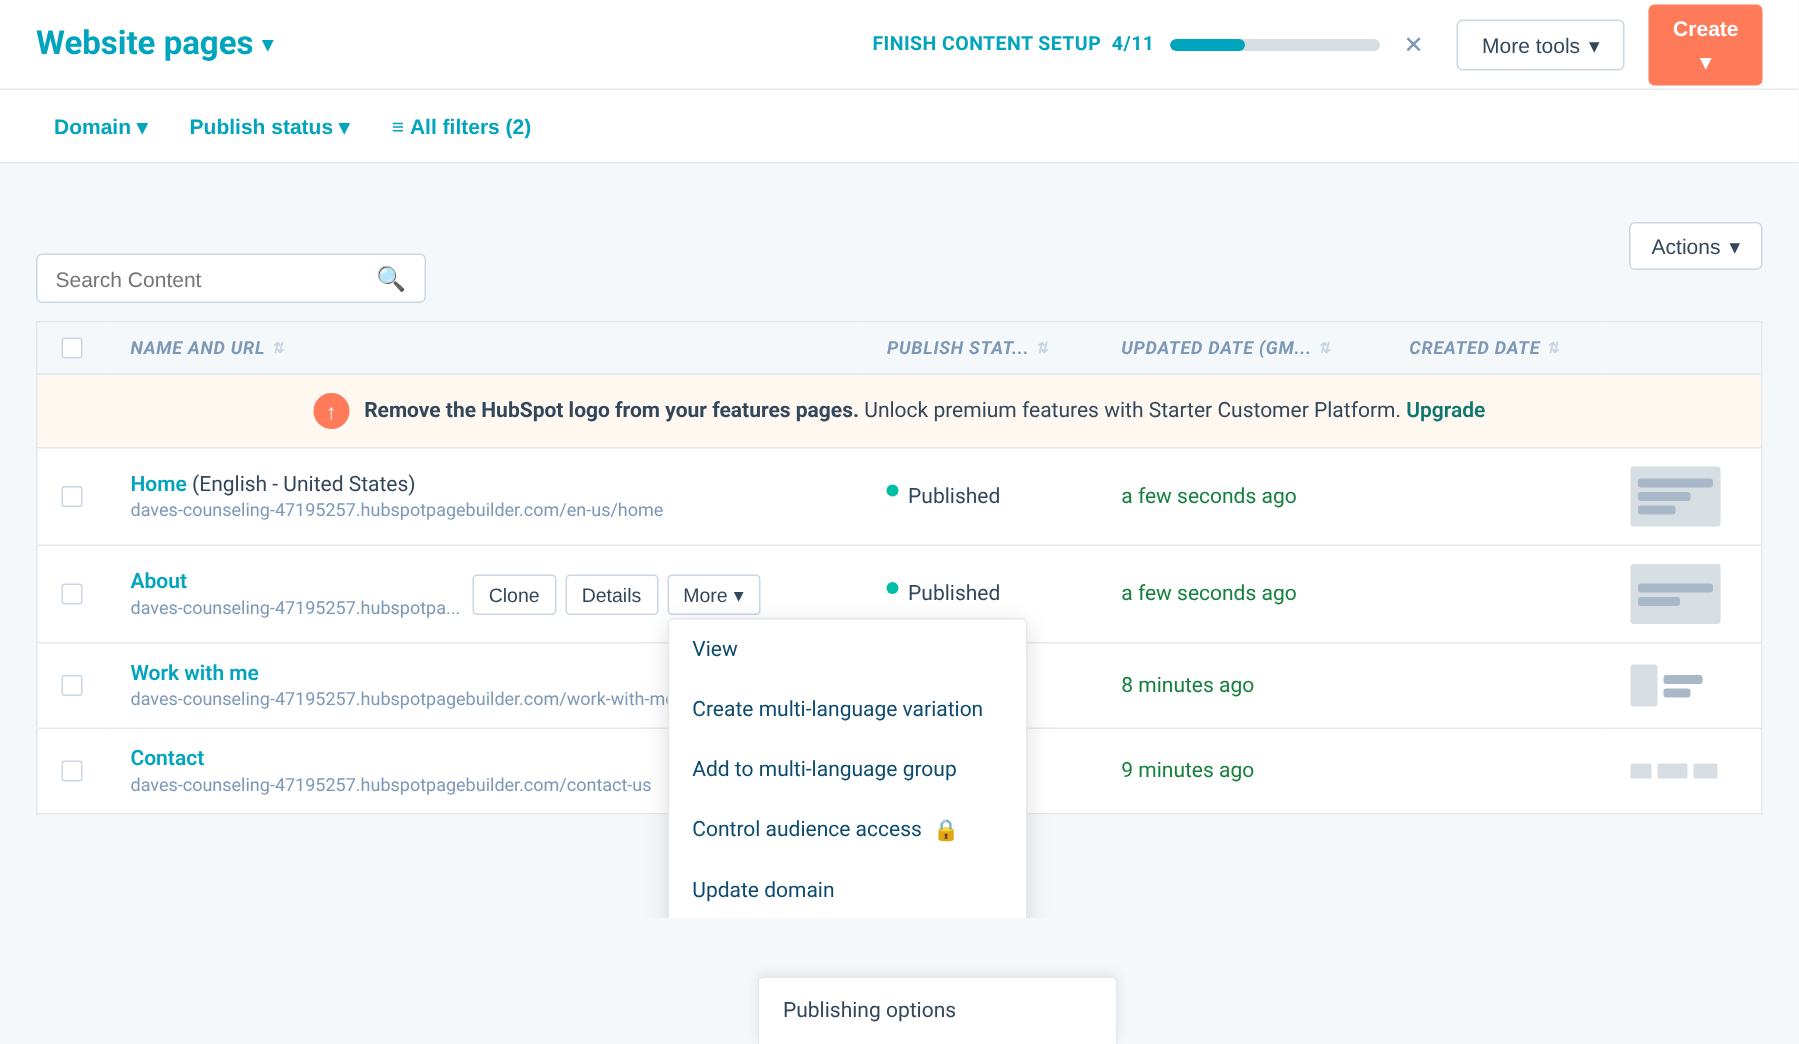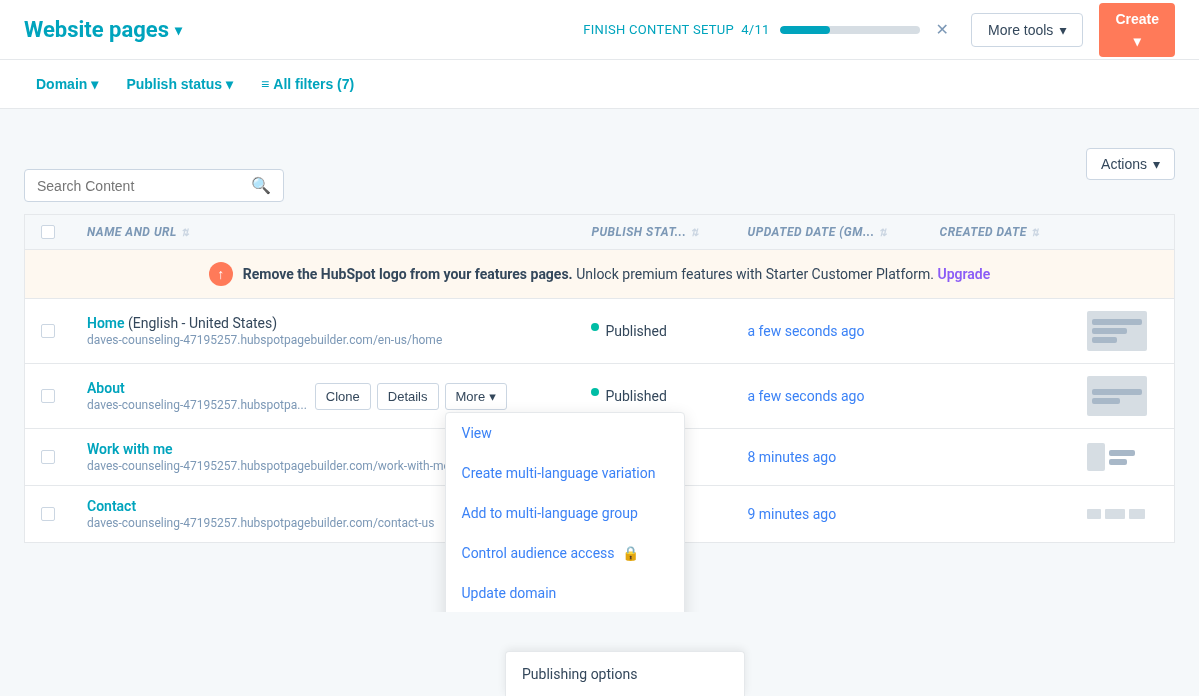--- a/index.html
+++ b/index.html
@@ -32,21 +32,21 @@
       align-items: center;
       gap: 16px;
     }
     .setup-bar {
       display: flex;
       align-items: center;
       gap: 10px;
     }
     .setup-label {
       font-size: 13px;
-      font-weight: 400;
+      font-weight: 700;
       color: #00a4bd;
       letter-spacing: 0.3px;
     }
     .setup-progress-track {
       width: 140px;
       height: 8px;
       background: #d6dde3;
       border-radius: 4px;
       overflow: hidden;
     }
@@ -219,21 +219,21 @@
       display: flex;
       align-items: center;
       justify-content: center;
       color: #fff;
       font-size: 14px;
       font-weight: 700;
       flex-shrink: 0;
     }
     .notify-text { font-size: 14px; color: #33475b; }
     .notify-text strong { font-weight: 700; }
-    .notify-link { color: #8b5cf6; font-weight: 600; cursor: pointer; text-decoration: none; }
+    .notify-link { color: #0f766e; font-weight: 600; cursor: pointer; text-decoration: none; }
 
     
     .page-name-link {
       color: #00a4bd;
       font-weight: 600;
       font-size: 14px;
       text-decoration: none;
       cursor: pointer;
     }
     .page-url {
@@ -246,21 +246,21 @@
       gap: 6px;
       font-size: 14px;
       color: #33475b;
     }
     .status-dot {
       width: 8px;
       height: 8px;
       border-radius: 50%;
       background: #00bda5;
     }
-    .updated-text { color: #3b82f6; font-size: 14px; }
+    .updated-text { color: #15803d; font-size: 14px; }
     .thumbnail-placeholder {
       width: 60px;
       height: 40px;
       background: #d6dde3;
       border-radius: 2px;
       display: flex;
       align-items: center;
       justify-content: center;
       overflow: hidden;
     }
@@ -315,21 +315,21 @@
       border-radius: 4px;
       box-shadow: 0 4px 16px rgba(0,0,0,0.12);
       z-index: 100;
       width: 240px;
       margin-top: 2px;
     }
     .dropdown-item {
       padding: 12px 16px;
       cursor: pointer;
       font-size: 14px;
-      color: #3b82f6;
+      color: #0c4a6e;
       display: flex;
       align-items: center;
       gap: 8px;
     }
     .dropdown-item.highlighted {
       border: 2px solid #c0392b;
       margin: 4px 8px;
       border-radius: 3px;
       padding: 10px 12px;
     }
@@ -419,21 +419,21 @@
   <button class="filter-btn">
     <span>Domain</span>
     <span>▾</span>
   </button>
   <button class="filter-btn">
     <span>Publish status</span>
     <span>▾</span>
   </button>
   <button class="filter-btn">
     <span>≡</span>
-    <span>All filters (7)</span>
+    <span>All filters (2)</span>
   </button>
 </div>
 
 <div class="main-content">
 
   <div class="search-actions-bar">
     <div class="search-box">
       <input type="text" placeholder="Search Content" style="">
       <span class="search-icon">🔍</span>
     </div>

